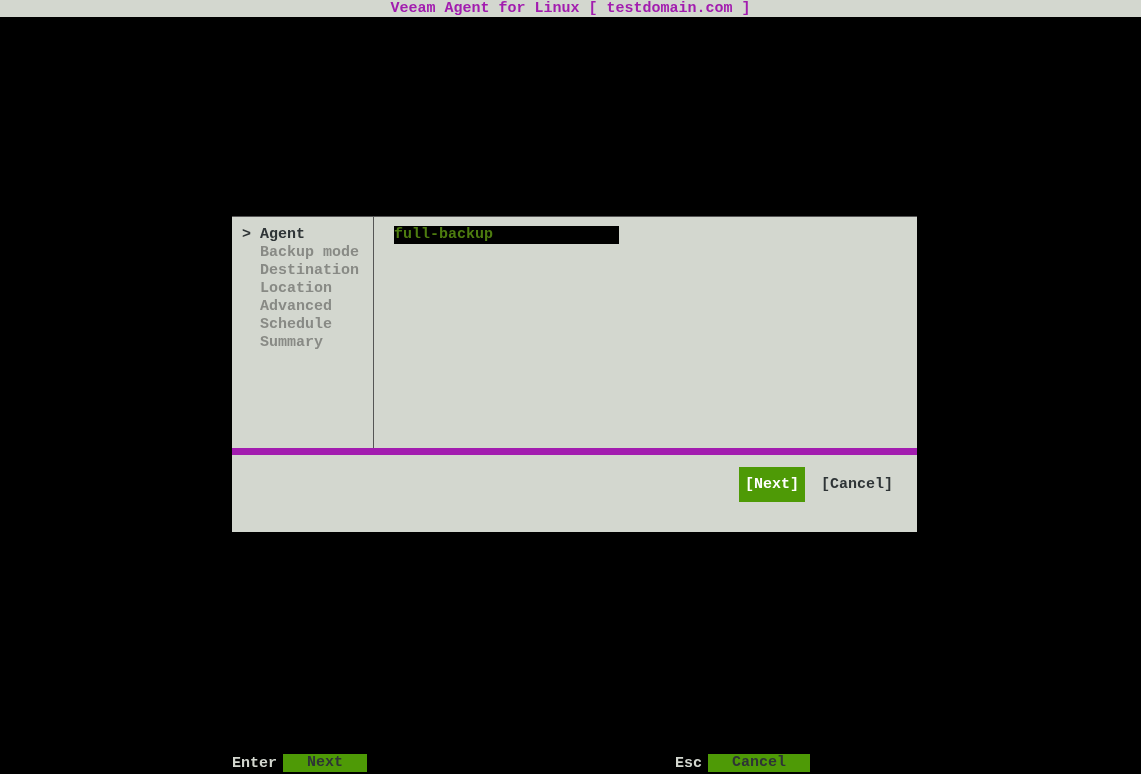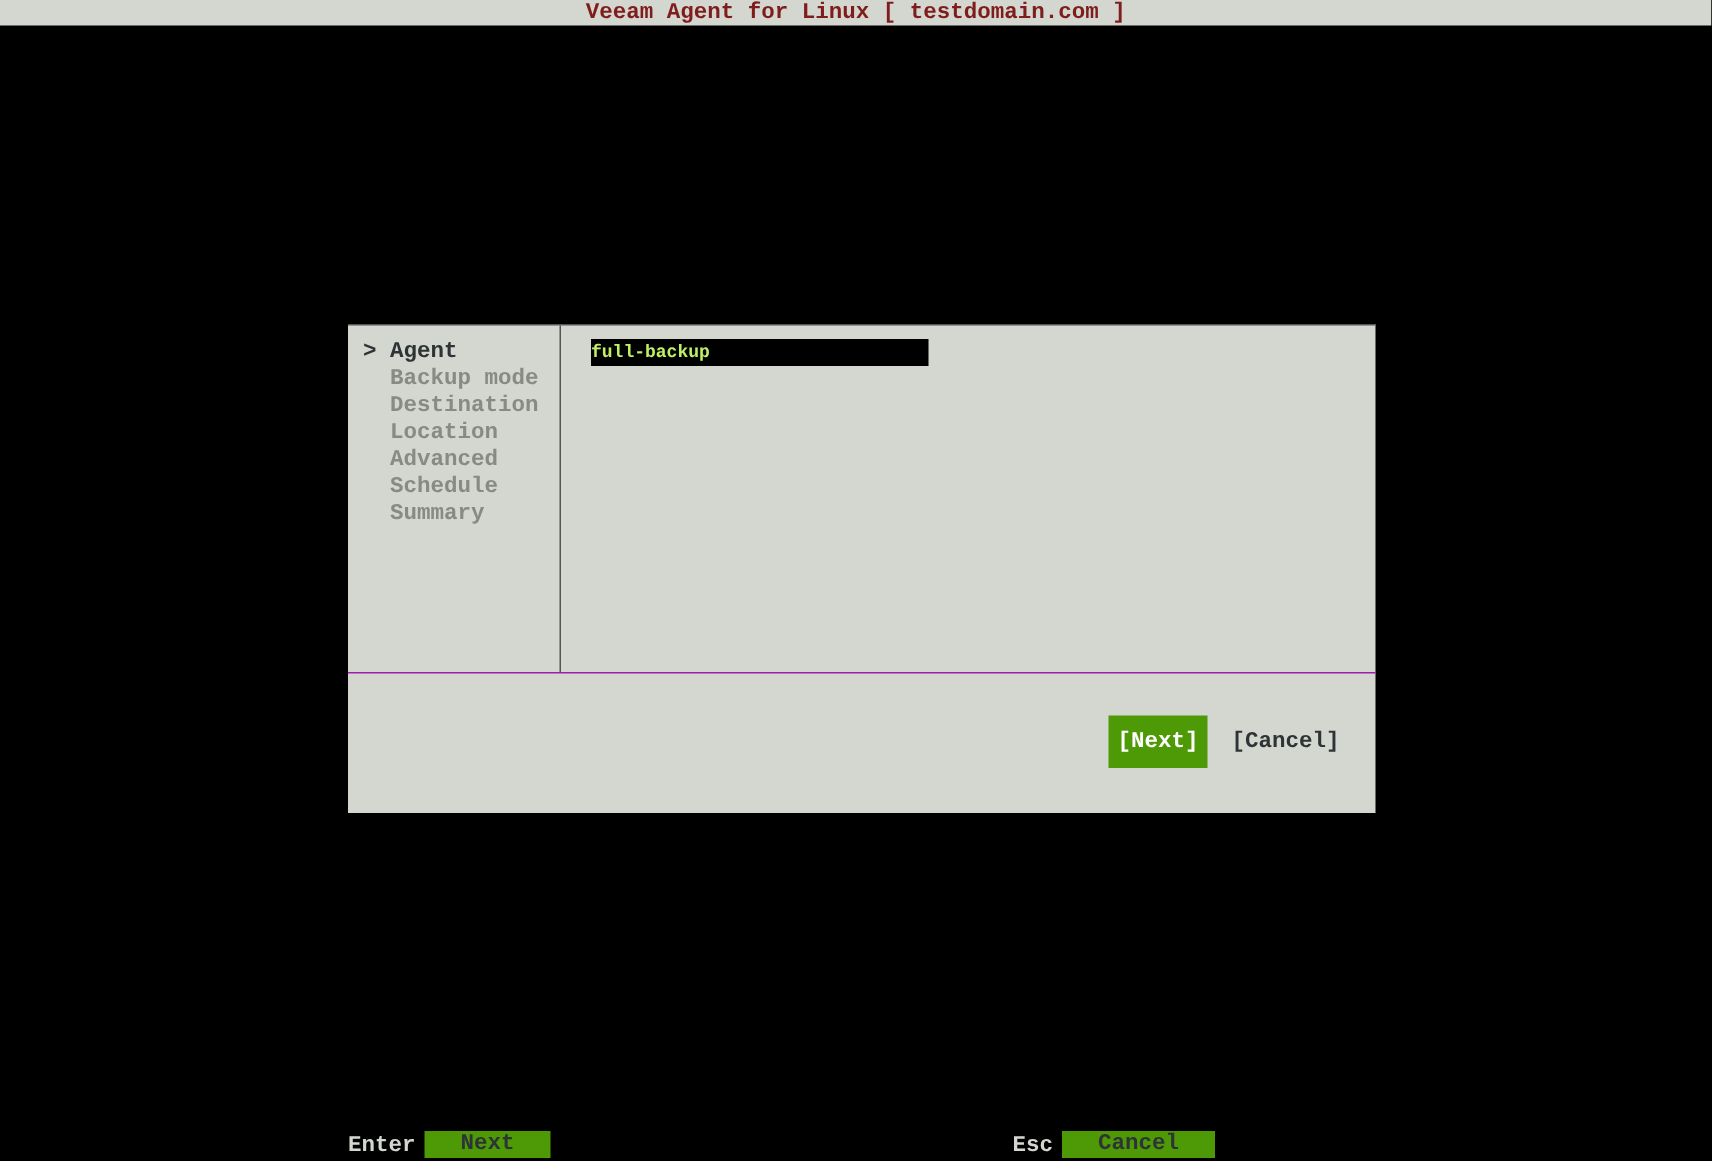--- a/index.html
+++ b/index.html
@@ -14,21 +14,21 @@
       font-size: 15px;
       background: #000000;
       width: 1141px;
       height: 774px;
       overflow: hidden;
       position: relative;
     }
     
     .header-bar {
       background: #d3d7cf;
-      color: #7f1d1d;
+      color: #a21caf;
       width: 1141px;
       height: 17px;
       line-height: 17px;
       text-align: center;
       position: absolute;
       top: 0;
       left: 0;
     }
     
     .dialog {
@@ -84,35 +84,35 @@
       margin-top: 18px;
       margin-bottom: 0;
     }
     
     .input-wrap {
       margin-top: 0;
     }
     
     .input-field {
       background: #000000;
-      color: #bef264;
+      color: #4d7c0f;
       border: none;
       font-family: "Courier New", monospace;
       font-weight: bold;
-      font-size: 12px;
+      font-size: 15px;
       width: 225px;
       padding: 0;
       line-height: 18px;
       height: 18px;
       outline: none;
     }
     
     .button-row {
-      border-top: 1px solid #a21caf;
-      padding: 28px 18px 30px 0;
+      border-top: 7px solid #a21caf;
+      padding: 12px 18px 30px 0;
       text-align: right;
     }
     
     .btn {
       display: inline-block;
       padding: 9px 6px;
       font-family: "Courier New", monospace;
       font-weight: bold;
       font-size: 15px;
       border: none;

